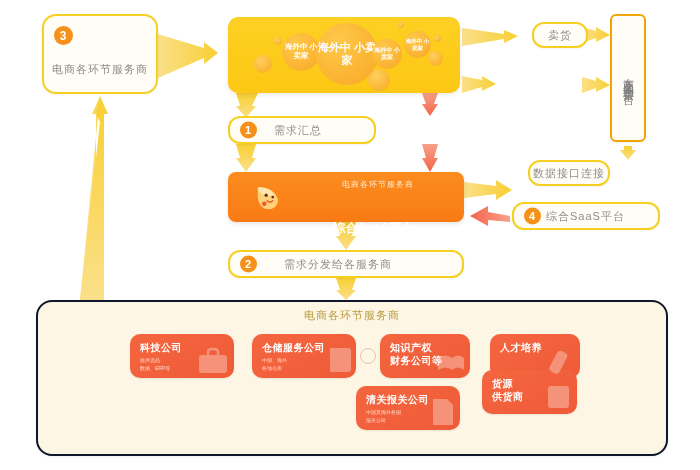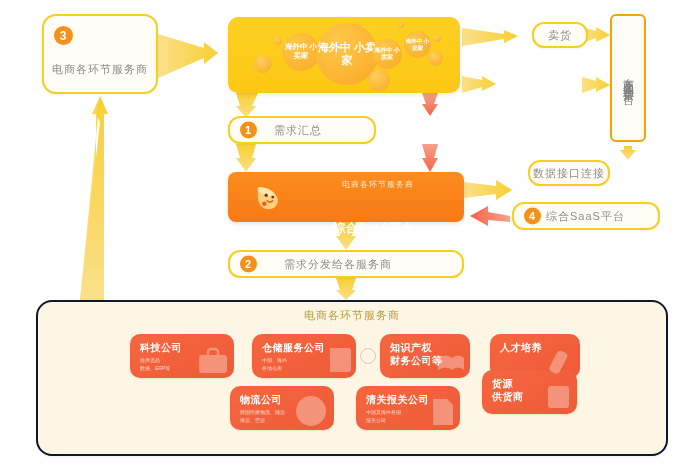--- a/index.html
+++ b/index.html
@@ -440,26 +440,20 @@
       </svg>
     </div>
 
     <div class="svc-card" style="left:452px; top:32px; width:90px; height:44px;">
       <div class="svc-title">人才培养</div>
       <svg class="svc-art" width="28" height="28" viewBox="0 0 28 28">
         <rect x="5" y="3" width="11" height="23" rx="4" fill="#ffffff" transform="rotate(28 11 14)"></rect>
       </svg>
     </div>
 
-    <div class="svc-card" style="left:192px; top:84px; width:104px; height:44px;">
-      <div class="svc-title">物流公司</div>
-      <div class="svc-sub" style="top:23px;">跨国衔接物流、陆运
-海运、空运</div>
-      <div class="svc-art" style="width:30px;height:30px;border-radius:50%;background:#ffffff;right:8px;bottom:4px;"></div>
-    </div>
 
     <div class="svc-card" style="left:318px; top:84px; width:104px; height:44px;">
       <div class="svc-title">清关报关公司</div>
       <div class="svc-sub" style="top:23px;">中国及海外各国
 报关公司</div>
       <svg class="svc-art" width="26" height="32" viewBox="0 0 26 32">
         <path d="M3 3 h14 l6 6 v20 h-20 z" fill="#ffffff"></path>
       </svg>
     </div>
 

